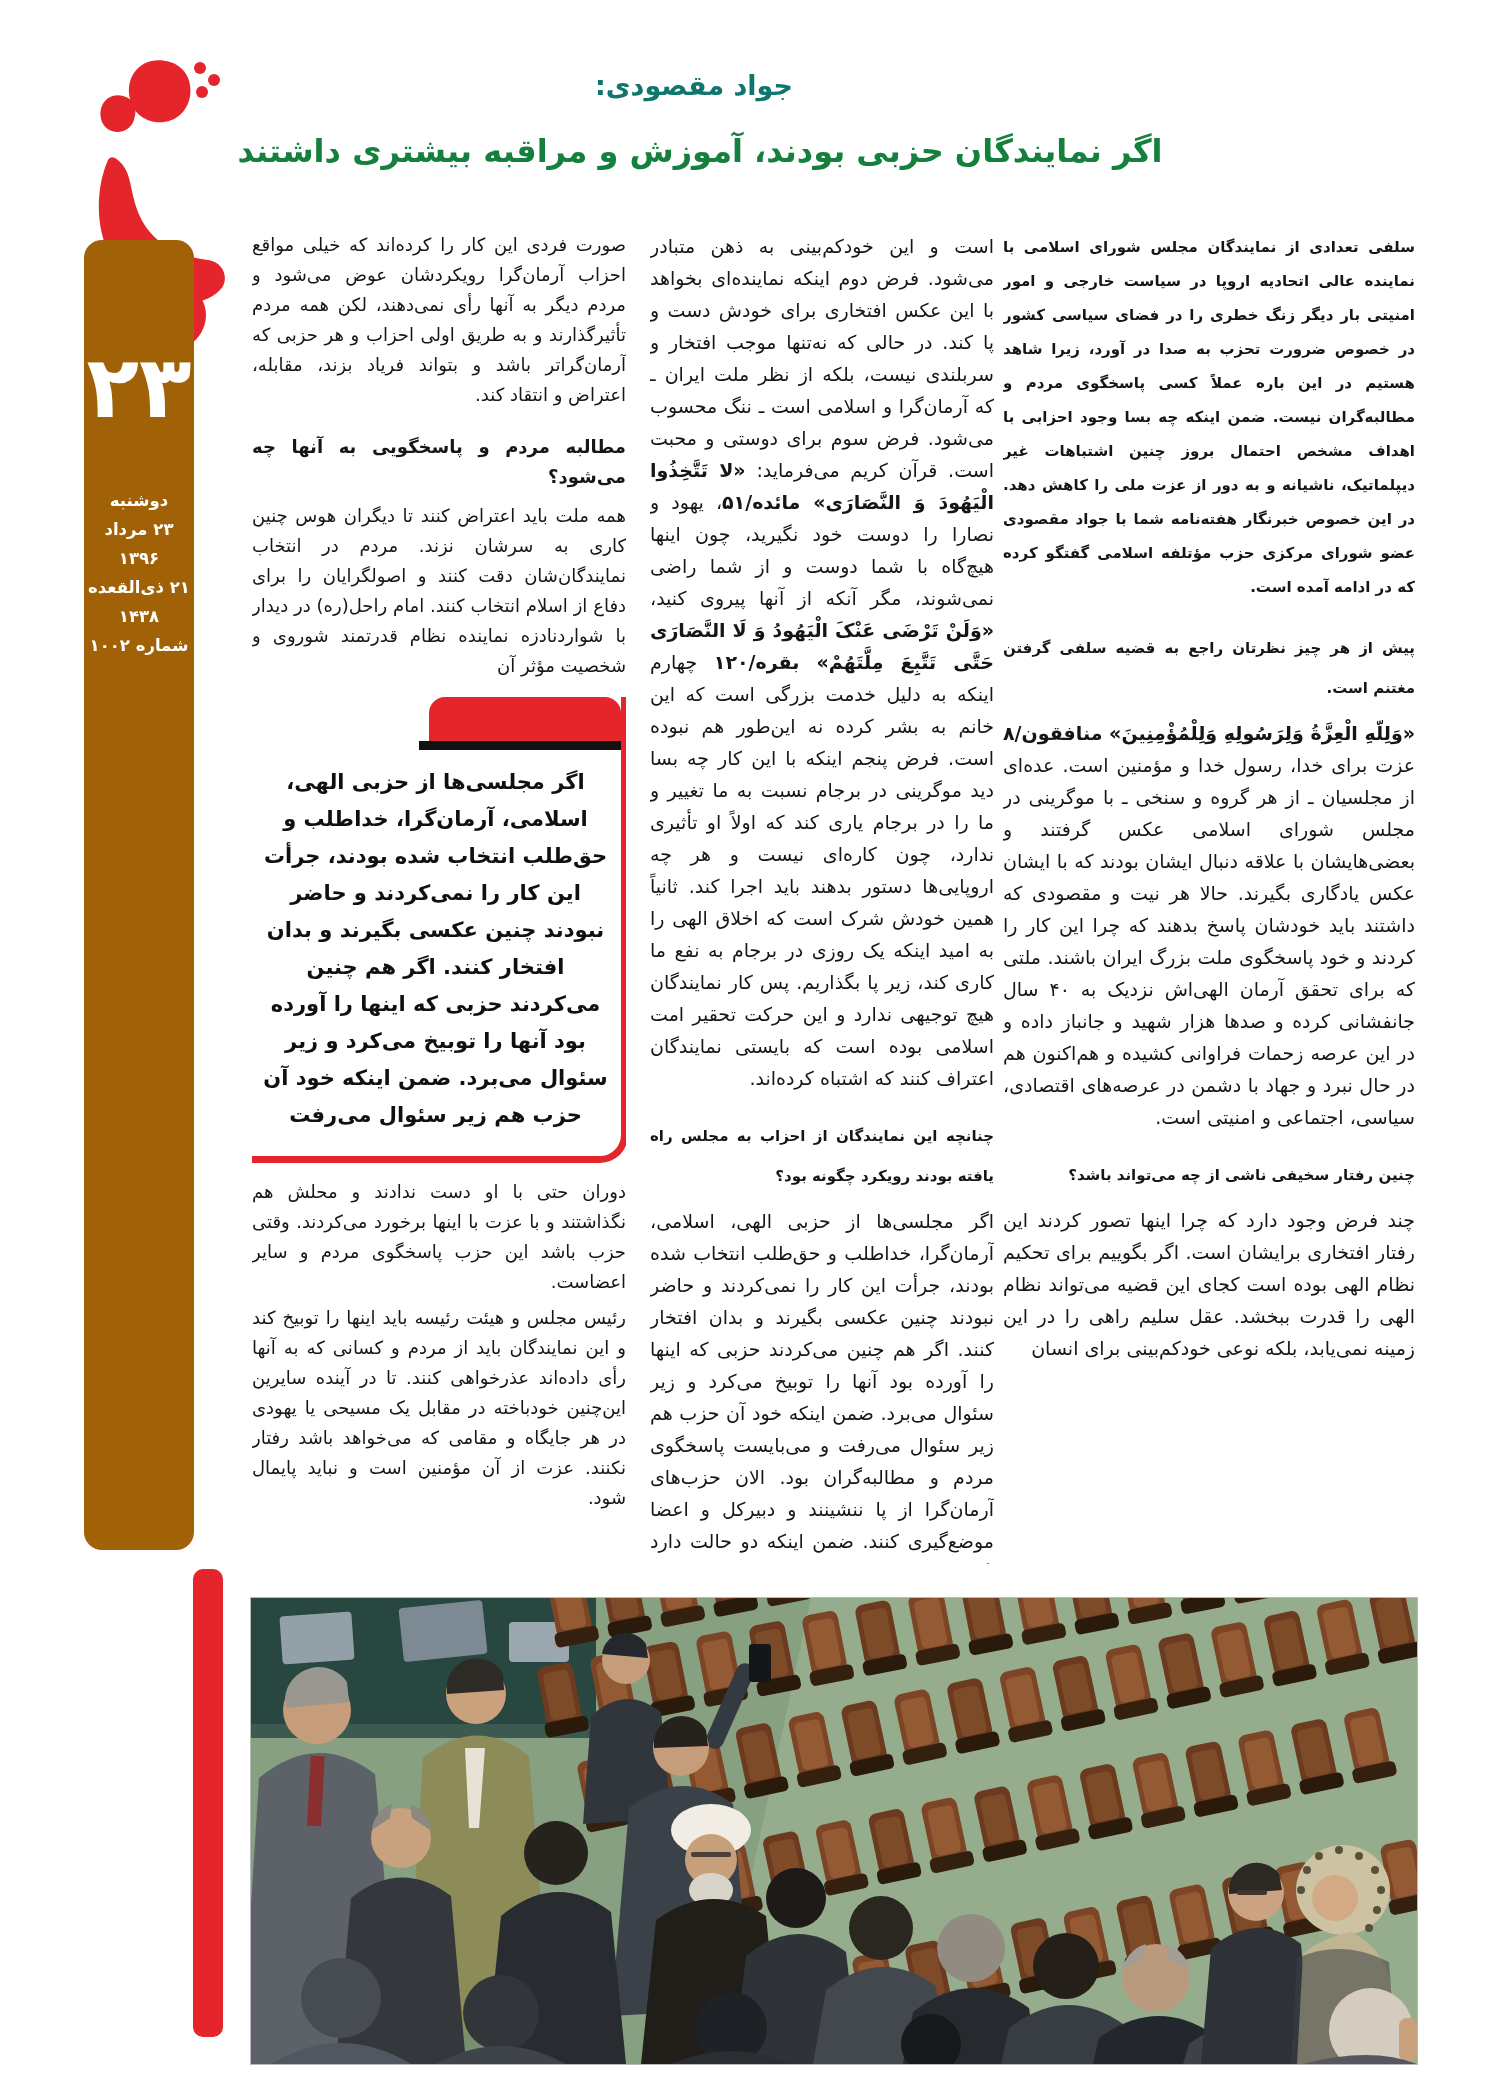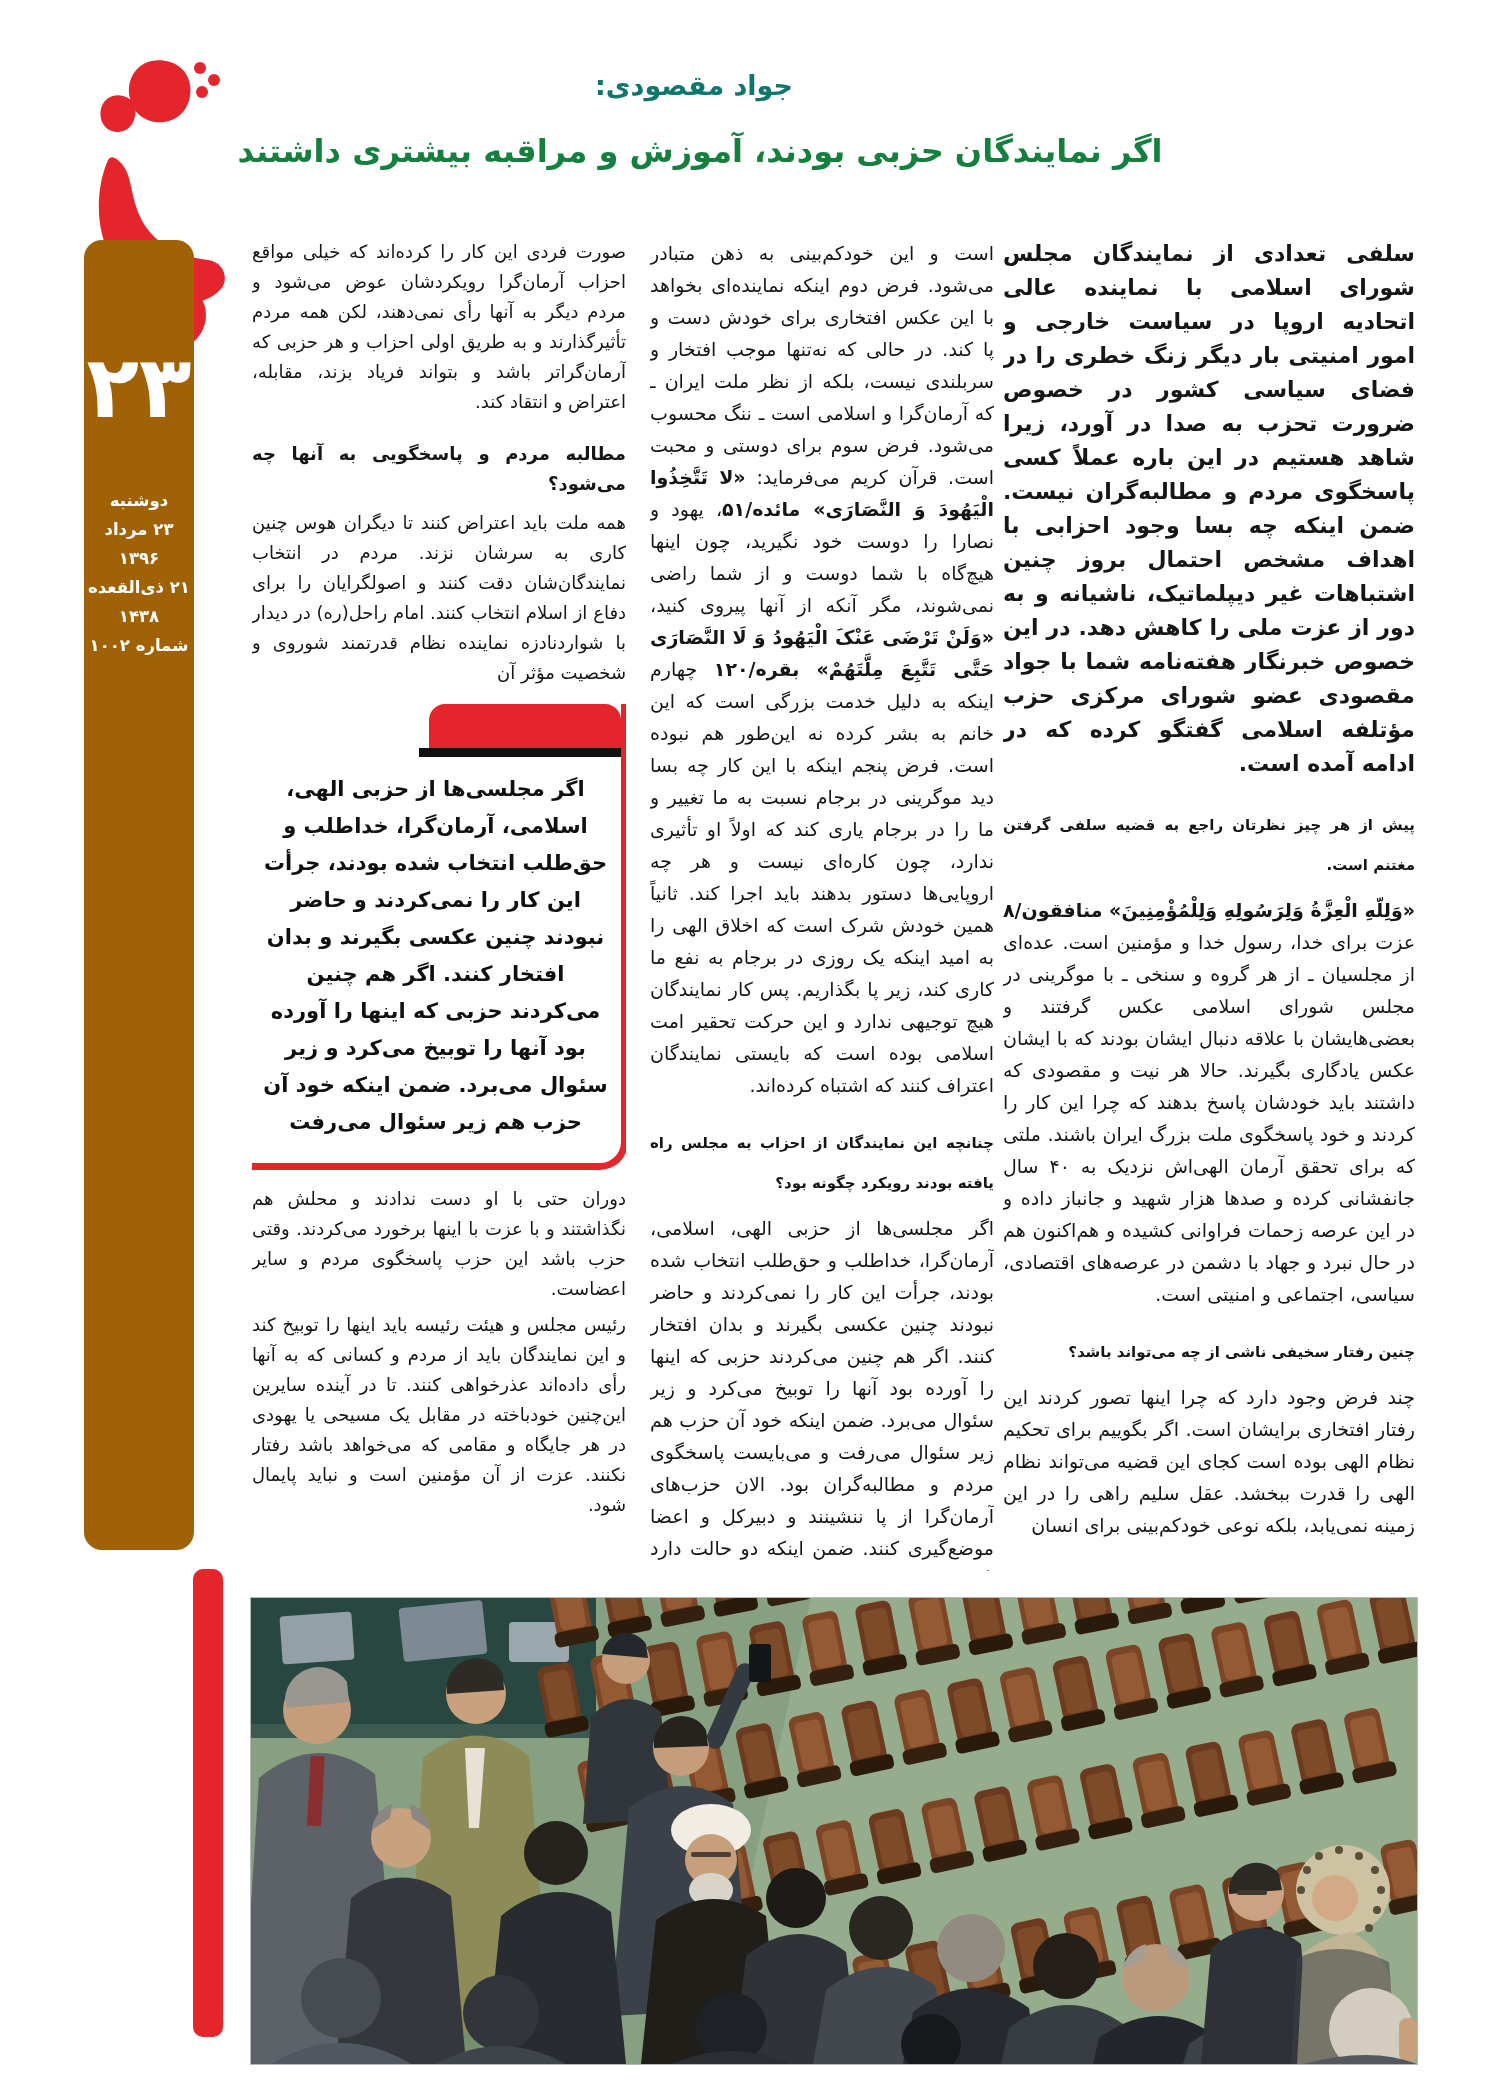--- a/index.html
+++ b/index.html
@@ -12,27 +12,27 @@
   .issue-number{margin-top:104px;font-size:86px;font-weight:bold;line-height:1;}
   .issue-meta{margin-top:56px;font-size:16.5px;font-weight:bold;line-height:29px;}
   .red-strip{position:absolute;left:193px;top:1569px;width:30px;height:468px;
              background:#e4252b;border-radius:10px;}
   
   .byline{position:absolute;top:70px;right:707px;font-size:27px;font-weight:bold;
           color:#0f766e;white-space:nowrap;}
   .headline{position:absolute;top:110px;left:195px;width:1010px;text-align:center;
             font-size:32px;font-weight:bold;color:#15803d;line-height:1.25;}
   
-  .col{position:absolute;top:237px;height:1334px;overflow:hidden;text-align:justify;
+  .col{position:absolute;top:230px;height:1334px;overflow:hidden;text-align:justify;
        color:#161616;}
   .col-right{left:1003px;width:412px;}
   .col-mid{left:650px;width:344px;}
   .col-left{left:252px;width:374px;}
   .blk{margin:0 0 6px 0;}
-  .lead{font-weight:bold;font-size:22px;line-height:34px;margin-bottom:24px;}
+  .lead{font-weight:bold;font-size:15px;line-height:34px;margin-bottom:24px;}
   .q{font-weight:bold;font-size:15px;line-height:40px;margin:22px 0 9px;}
   .p{font-size:19px;line-height:32px;}
   .col-left .p,.col-left .q{font-size:18px;line-height:30px;}
   .p b{font-weight:bold;}
   
   .quote-box{margin:16px -2px 14px 0;border-right:7px solid #e4252b;
              border-bottom:7px solid #e4252b;border-radius:0 0 28px 0;
              padding-bottom:16px;}
   .quote-bar{width:192px;height:44px;background:#e4252b;border-radius:16px 16px 0 0;}
   .quote-rule{width:202px;height:9px;background:#111;}

